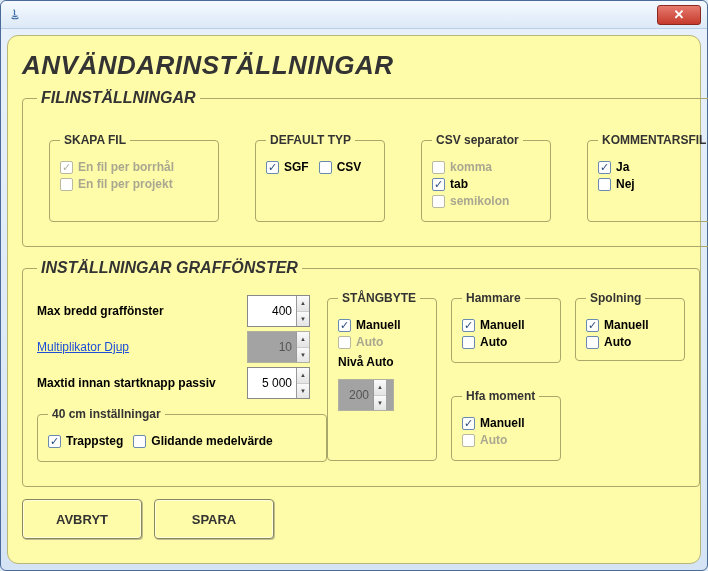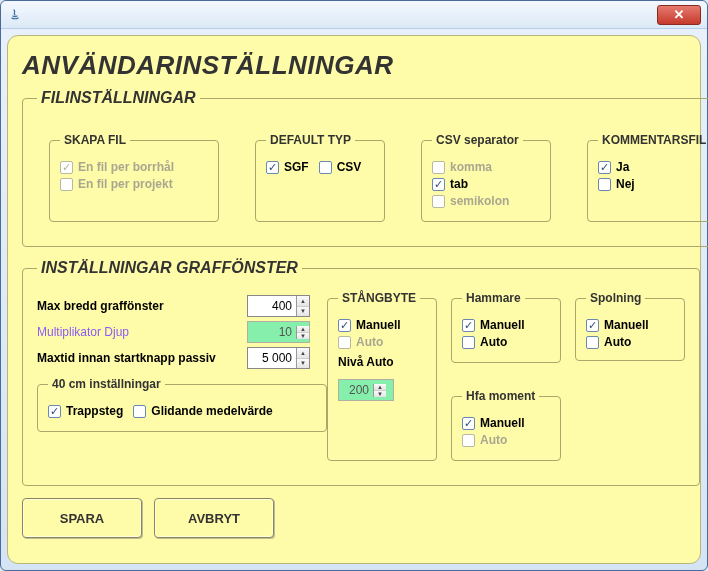--- a/index.html
+++ b/index.html
@@ -139,29 +139,29 @@
   .formrow {
     display: flex;
     align-items: center;
     margin: 4px 0;
   }
   .formrow label {
     width: 210px;
     font-size: 12px;
     font-weight: bold;
   }
-  .formrow.disabled label { color: #8b5cf6; font-weight: normal; }
+  .formrow.disabled label { color: #1d4ed8; font-weight: normal; text-decoration: underline; }
   .spinner {
     display: flex;
     align-items: stretch;
     border: 1px solid #888;
     background: #fff;
-    height: 22px;
-  }
-  .spinner.disabled { background: #86efac; border-color: #b0b0a0; color: #989890; align-items: center; }
+    height: 32px;
+  }
+  .spinner.disabled { background: #a3a3a3; border-color: #b0b0a0; color: #989890; }
   .spinner input {
     width: 48px;
     border: none;
     text-align: right;
     padding: 0 4px;
     font-size: 12px;
     background: transparent;
     outline: none;
   }
   .spinner .btns {
@@ -396,20 +396,20 @@
               <span class="box"></span>
               <span class="lbl">Auto</span>
             </div>
           </fieldset>
         </div>
       </div>
     </fieldset>
 
     <div class="footer-btns">
       <div class="btn">
-          <span>SPARA</span>
+          <span>AVBRYT</span>
         </div>
       <div class="btn">
-          <span>AVBRYT</span>
+          <span>SPARA</span>
         </div>
     </div>
   </div>
 </div>
 
 </body></html>

